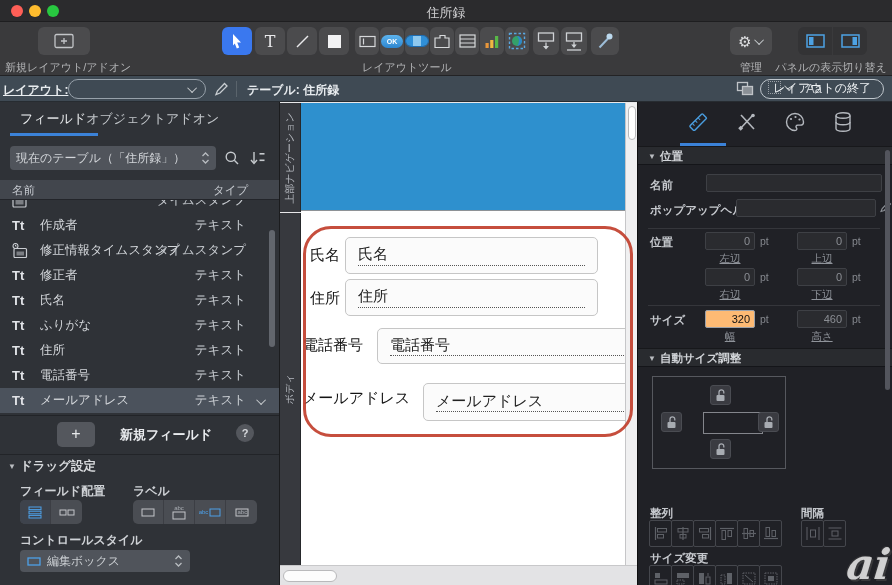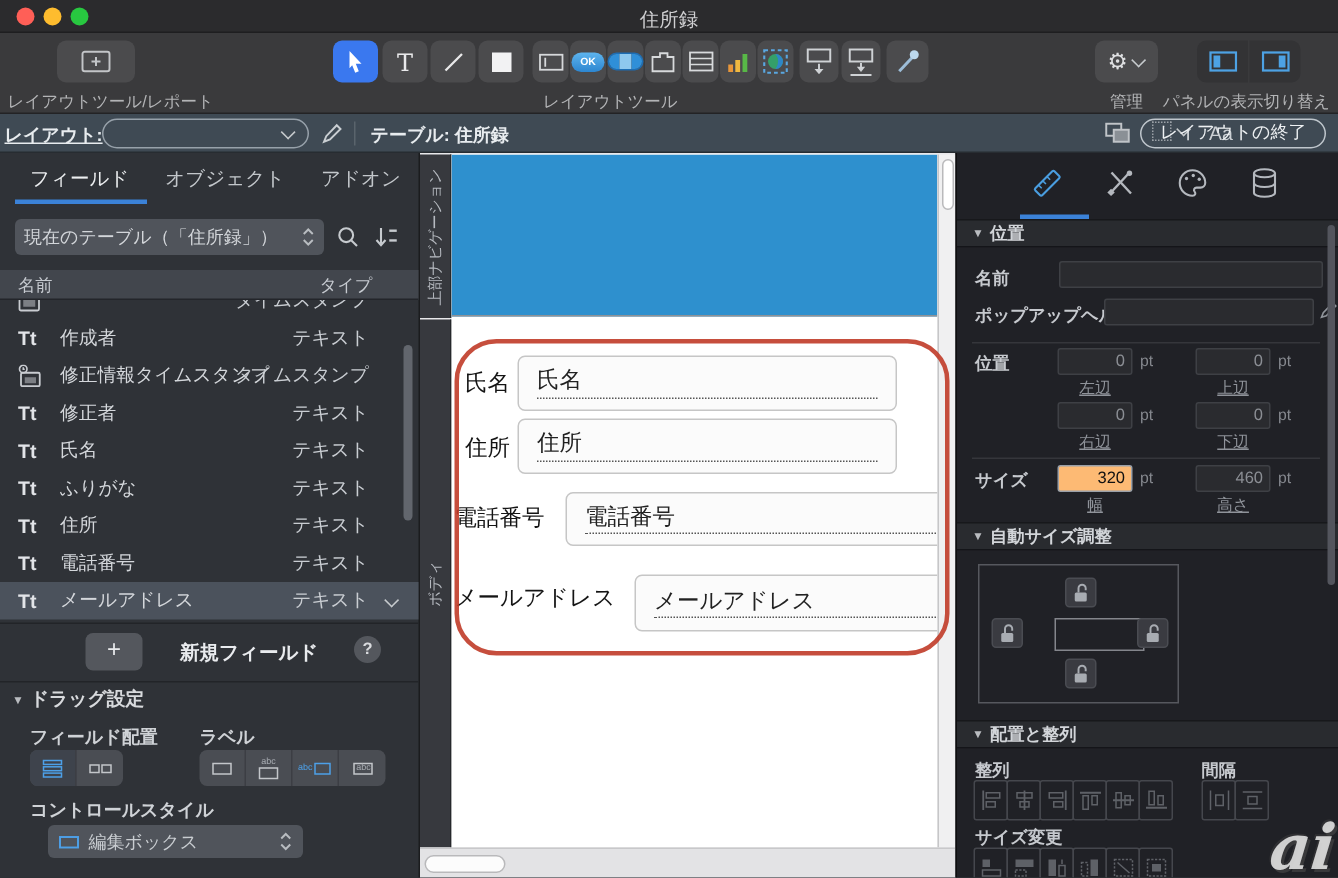--- a/index.html
+++ b/index.html
@@ -53,21 +53,21 @@
   .newfield-btn { position:absolute; left:57px; top:320px; width:38px; height:25px; background:#54575d; border-radius:5px; color:#e8eaec; font-size:16px; text-align:center; line-height:23px; }
   .newfield-lab { position:absolute; left:120px; top:324px; font-size:13px; font-weight:bold; color:#e9ebee; }
   .helpbtn { position:absolute; left:236px; top:322px; width:18px; height:18px; border-radius:50%; background:#54575d; color:#d9dbde; font-size:11px; font-weight:bold; text-align:center; line-height:18px; }
   .drag-title { position:absolute; left:8px; top:356px; font-size:12.5px; font-weight:bold; color:#d8dadd; }
   .tri { font-size:8px; color:#b9bcc0; vertical-align:1px; margin-right:4px; }
   .grp-lab { position:absolute; top:381px; font-size:12px; font-weight:bold; color:#cfd2d6; }
   .btn-group { position:absolute; top:398px; height:24px; background:#4a4d53; border-radius:5px; display:flex; overflow:hidden; }
   .btn-group .cellb { width:31px; height:24px; display:flex; align-items:center; justify-content:center; border-right:1px solid #3c3e44; }
   .btn-group .cellb:last-child { border-right:none; }
   .ctrl-lab { position:absolute; left:20px; top:430px; font-size:12px; font-weight:bold; color:#cfd2d6; }
-  .ctrl-dd { position:absolute; left:32px; top:448px; width:170px; height:22px; background:#50545b; border-radius:4px; display:flex; align-items:center; padding:0 7px; color:#c9cdd1; font-size:12px; }
+  .ctrl-dd { position:absolute; left:20px; top:448px; width:170px; height:22px; background:#50545b; border-radius:4px; display:flex; align-items:center; padding:0 7px; color:#c9cdd1; font-size:12px; }
   .ctrl-dd .txt { flex:1; margin-left:6px; }
   .abc { font-size:6px; color:#a8acb2; line-height:6px; }
 
   
   .canvas { position:absolute; left:280px; top:0; width:357px; height:483px; background:#e8e8ea; }
   .part-strip { position:absolute; left:0; width:21px; background:#37393e; border-right:1px solid #26282b; }
   .vtext { position:absolute; top:50%; left:50%; transform:translate(-50%,-50%) rotate(-90deg); white-space:nowrap; font-size:10px; color:#b6bac0; }
   .page { position:absolute; left:21px; top:1px; width:324px; height:462px; overflow:hidden; background:#fff; }
   .hdr-part { position:absolute; left:0; top:0; width:324px; height:108px; border-bottom:1px solid #8e9296; }
   .flabel { position:absolute; font-size:15px; color:#141414; white-space:nowrap; }
@@ -116,21 +116,21 @@
 
   <div class="toolbar">
     <div class="tbtn" style="left:38px;width:52px;">
       <span>
         <svg width="22" height="16" viewBox="0 0 22 16">
             <rect x="2" y="1.5" width="18" height="13" rx="1.5" fill="none" stroke="#c3c5c8" stroke-width="1.3"></rect>
             <path d="M11,5 v6 M8,8 h6" stroke="#c3c5c8" stroke-width="1.3"></path>
           </svg>
       </span>
     </div>
-    <div class="caption" style="left:5px;">レイアウトツール/レポート</div>
+    <div class="caption" style="left:5px;">新規レイアウト/アドオン</div>
 
     <div class="tbtn sel" style="left:222px;width:30px;">
       <svg width="16" height="17" viewBox="0 0 16 17">
           <path d="M4,1 L12,9.5 L8.2,9.5 L10.2,14.5 L7.8,15.5 L5.8,10.5 L4,12.5 Z" fill="#fff"></path>
         </svg>
     </div>
     <div class="tbtn" style="left:255px;width:30px;">
       <span style="font-family:'DejaVu Serif',serif;font-size:16px;color:#e9e9eb;">T</span>
     </div>
     <div class="tbtn" style="left:287px;width:30px;">
@@ -255,21 +255,21 @@
       <div style="width:13px;height:13px;border:1px dotted #9aa0a6;"></div>
       <span class="chevd" style="margin-left:6px;"></span>
     </div>
     <div style="position:absolute;left:806px;top:5px;font-size:13px;color:#ccd0d4;">Aa</div>
     <div class="exitbtn">レイアウトの終了</div>
   </div>
 
   <div class="main">
 
     <div class="lpanel">
-      <div style="position:absolute;left:20px;top:8px;display:flex;gap:24px;">
+      <div style="position:absolute;left:20px;top:8px;display:flex;">
         <span class="ltab active">フィールド</span>
         <span class="ltab">オブジェクト</span>
         <span class="ltab">アドオン</span>
       </div>
       <div class="tab-underline"></div>
 
       <div class="sel-dd">
         <span class="txt">現在のテーブル（「住所録」）</span>
         <svg width="9" height="14" viewBox="0 0 9 14">
             <path d="M1.5,5 L4.5,2 L7.5,5 M1.5,9 L4.5,12 L7.5,9" fill="none" stroke="#b8bcc0" stroke-width="1.3"></path>
@@ -565,21 +565,20 @@
             </svg>
         </div>
         <div class="lockbtn" style="left:57px;top:62px;">
           <svg width="13" height="14" viewBox="0 0 13 14">
               <path d="M5,7 V4.2 a2.4,2.4 0 0 1 4.8,0 V5.5" fill="none" stroke="#a8acb2" stroke-width="1.3"></path>
               <rect x="2.5" y="7" width="8" height="6" rx="1" fill="#a8acb2"></rect>
             </svg>
         </div>
       </div>
 
-      <div class="sect" style="top:378px;"><span class="tri">▼</span><span>配置と整列</span></div>
 
       <div class="ilab" style="left:12px;top:404px;">整列</div>
       <div class="ilab" style="left:163px;top:404px;">間隔</div>
 
       <div class="cellrow" style="left:11px;top:418px;">
         <div class="cell">
             <svg width="16" height="15" viewBox="0 0 16 15">
               <line x1="2.5" y1="1" x2="2.5" y2="14" stroke="#5e6167" stroke-width="1.2"></line>
               <rect x="4.5" y="2.5" width="9" height="3.5" fill="none" stroke="#5e6167"></rect>
               <rect x="4.5" y="8.5" width="6" height="3.5" fill="none" stroke="#5e6167"></rect>

